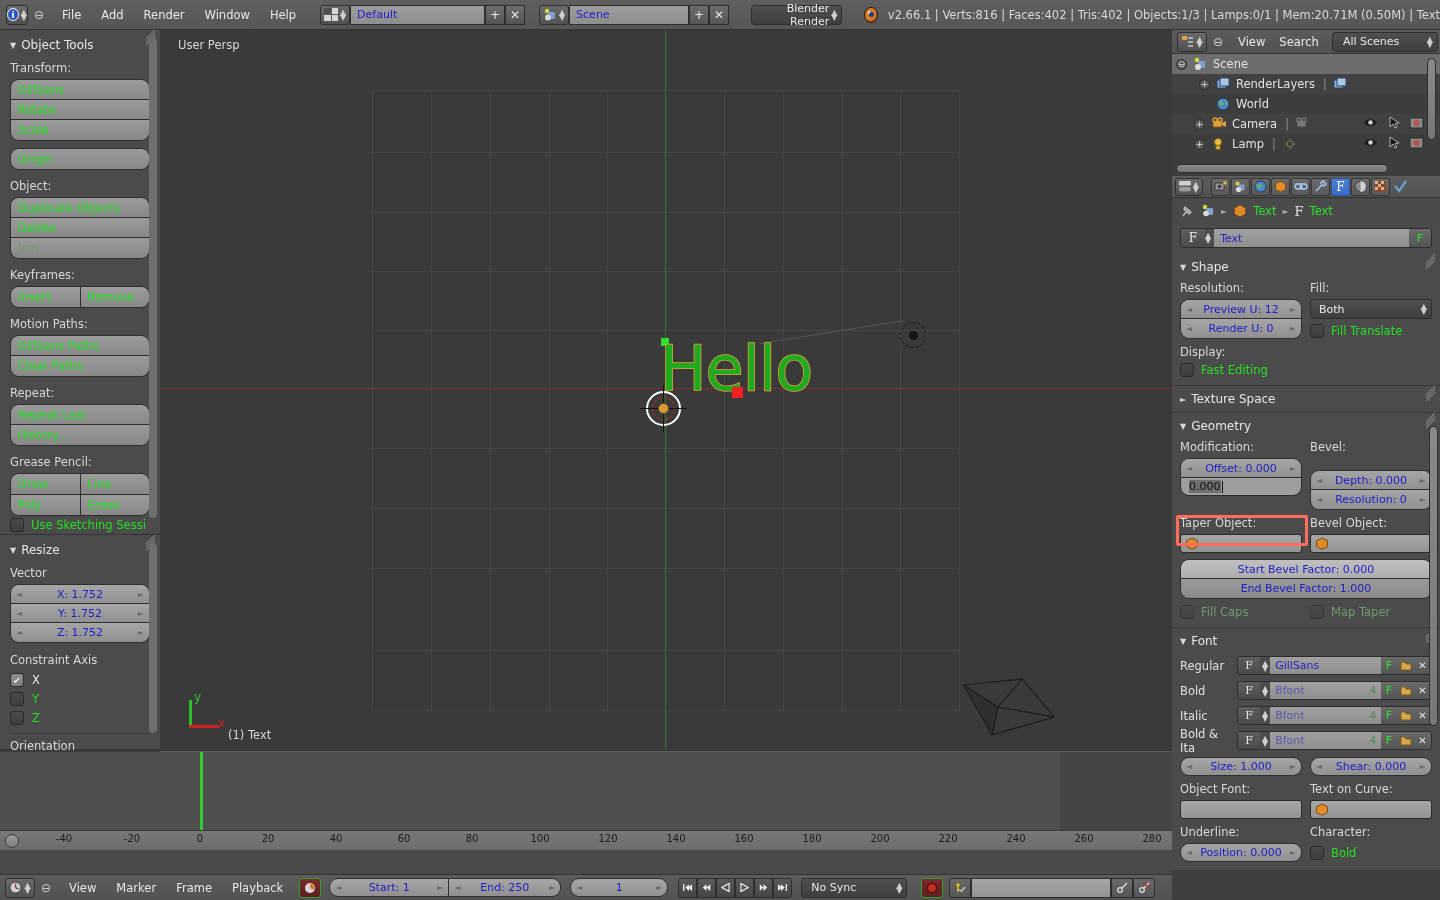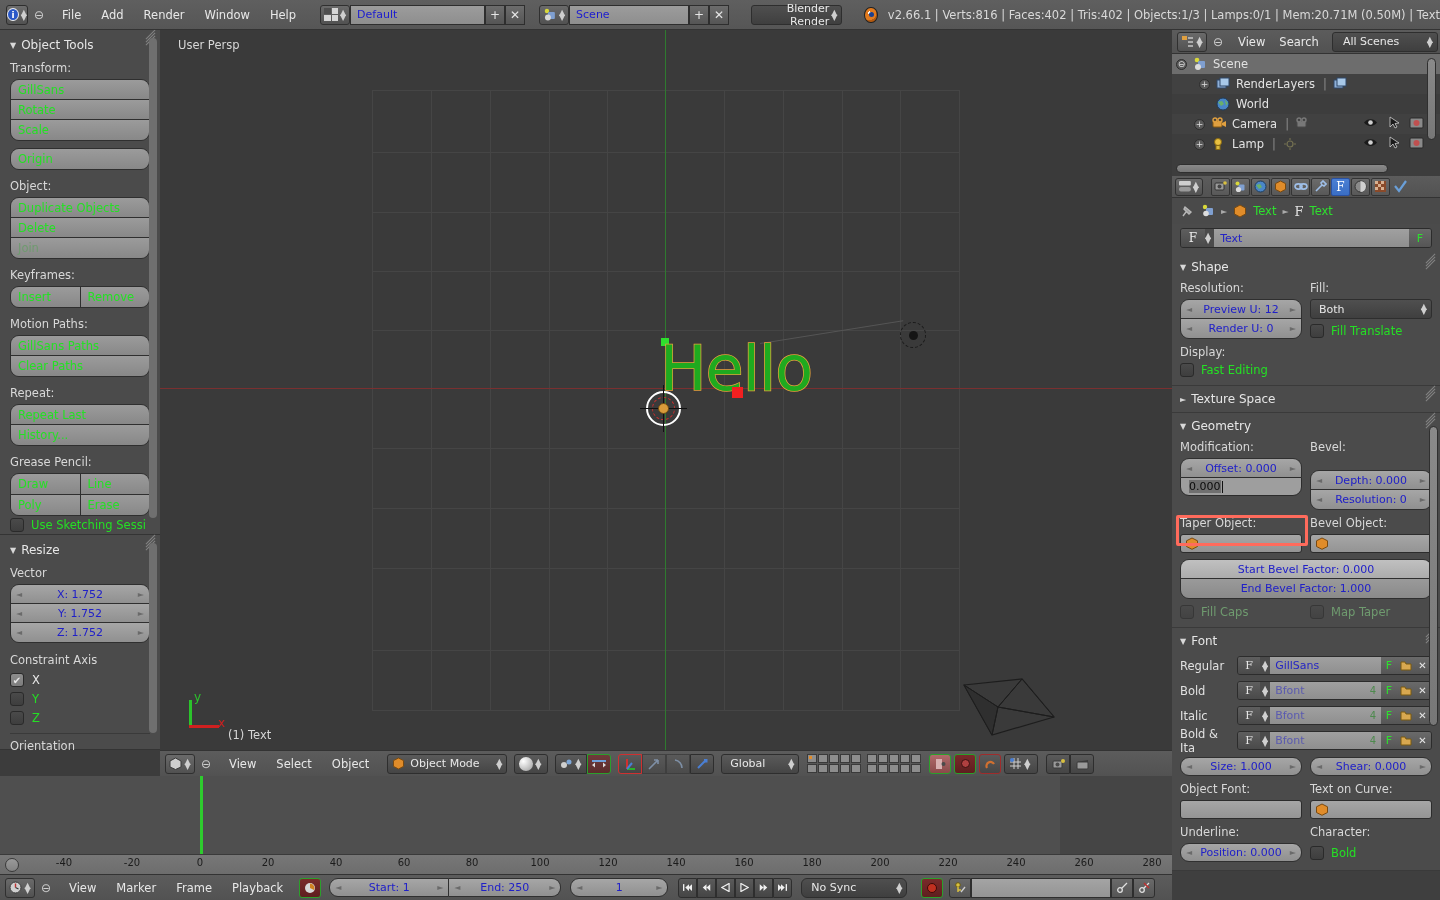--- a/index.html
+++ b/index.html
@@ -122,21 +122,21 @@
   #mini-axis { position:absolute; left:25px; top:660px; width:40px; height:40px; }
   #mini-axis .yl { position:absolute; left:4px; top:10px; width:3px; height:28px; background:#2bc32b;}
   #mini-axis .xl { position:absolute; left:4px; top:35px; width:30px; height:3px; background:#d02020;}
   #mini-axis .yt { position:absolute; left:9px; top:0px; color:#2bc32b; font-size:12px;}
   #mini-axis .xt { position:absolute; left:33px; top:26px; color:#d02020; font-size:12px;}
   #camwire { position:absolute; right:115px; bottom:8px; width:95px;height:65px;}
   #vp-footer { position:absolute; left:160px; top:750px; width:1012px; height:26px;
                background:linear-gradient(#5c5c5c,#525252); display:flex; align-items:center; border-top:1px solid #333;}
 
   
-  #timeline { position:absolute; left:0; top:776px; width:1172px; height:124px; background:#4a4a4a; overflow:hidden;}
+  #timeline { position:absolute; left:0; top:752px; width:1172px; height:124px; background:#4a4a4a; overflow:hidden;}
   #tl-canvas { position:absolute; left:0; top:0; width:1172px; height:98px; background:#4f4f4f;}
   #tl-ruler { position:absolute; left:0; top:78px; width:1172px; height:20px;
               background:linear-gradient(#777,#6d6d6d); border-top:1px solid #3a3a3a;}
   .tl-tick { position:absolute; top:2px; color:#1b1b1b; font-size:10px; transform:translateX(-50%);}
   #tl-playhead { position:absolute; left:200px; top:0; width:3px; height:98px; background:#2ecc2e;}
   #tl-endshade { position:absolute; left:1060px; top:0; width:112px; height:78px; background:#454545;}
   #tl-footer { position:absolute; left:0; top:874px; width:1172px; height:26px;
                background:linear-gradient(#5c5c5c,#525252); display:flex; align-items:center; border-top:1px solid #333;}
 
   
@@ -701,21 +701,21 @@
         </svg>
       </div>
       <div class="dd" style="width:19px;justify-content:center;border-radius:0 3px 3px 0;">
         <svg width="12" height="9" viewBox="0 0 12 9">
           <path d="M0 0 L0 9 L5 4.5 Z M4 0 L4 9 L9 4.5 Z" fill="#f0f0f0"></path>
           <rect x="10.2" y="0" width="1.8" height="9" fill="#f0f0f0"></rect>
         </svg>
       </div>
     </div>
 
-    <div class="dd" style="width:106px;margin-left:9px;justify-content:space-between;background:linear-gradient(#4f4f4f,#3f3f3f);border-radius:6px;">
+    <div class="dd" style="width:106px;margin-left:9px;justify-content:space-between;background:linear-gradient(#4f4f4f,#3f3f3f);">
       <span style="flex:1;padding-left:5px;">No Sync</span>
       <span class="spin">
           <span>▲</span>
           <span>▼</span>
         </span>
     </div>
 
     <div class="dd" style="width:22px;justify-content:center;margin-left:14px;border:1px solid #2ba02b;background:linear-gradient(#7a2a2a,#5e1f1f);">
       <span style="width:10px;height:10px;border-radius:50%;background:#c03020;border:1px solid #3a0c08;"></span>
     </div>

